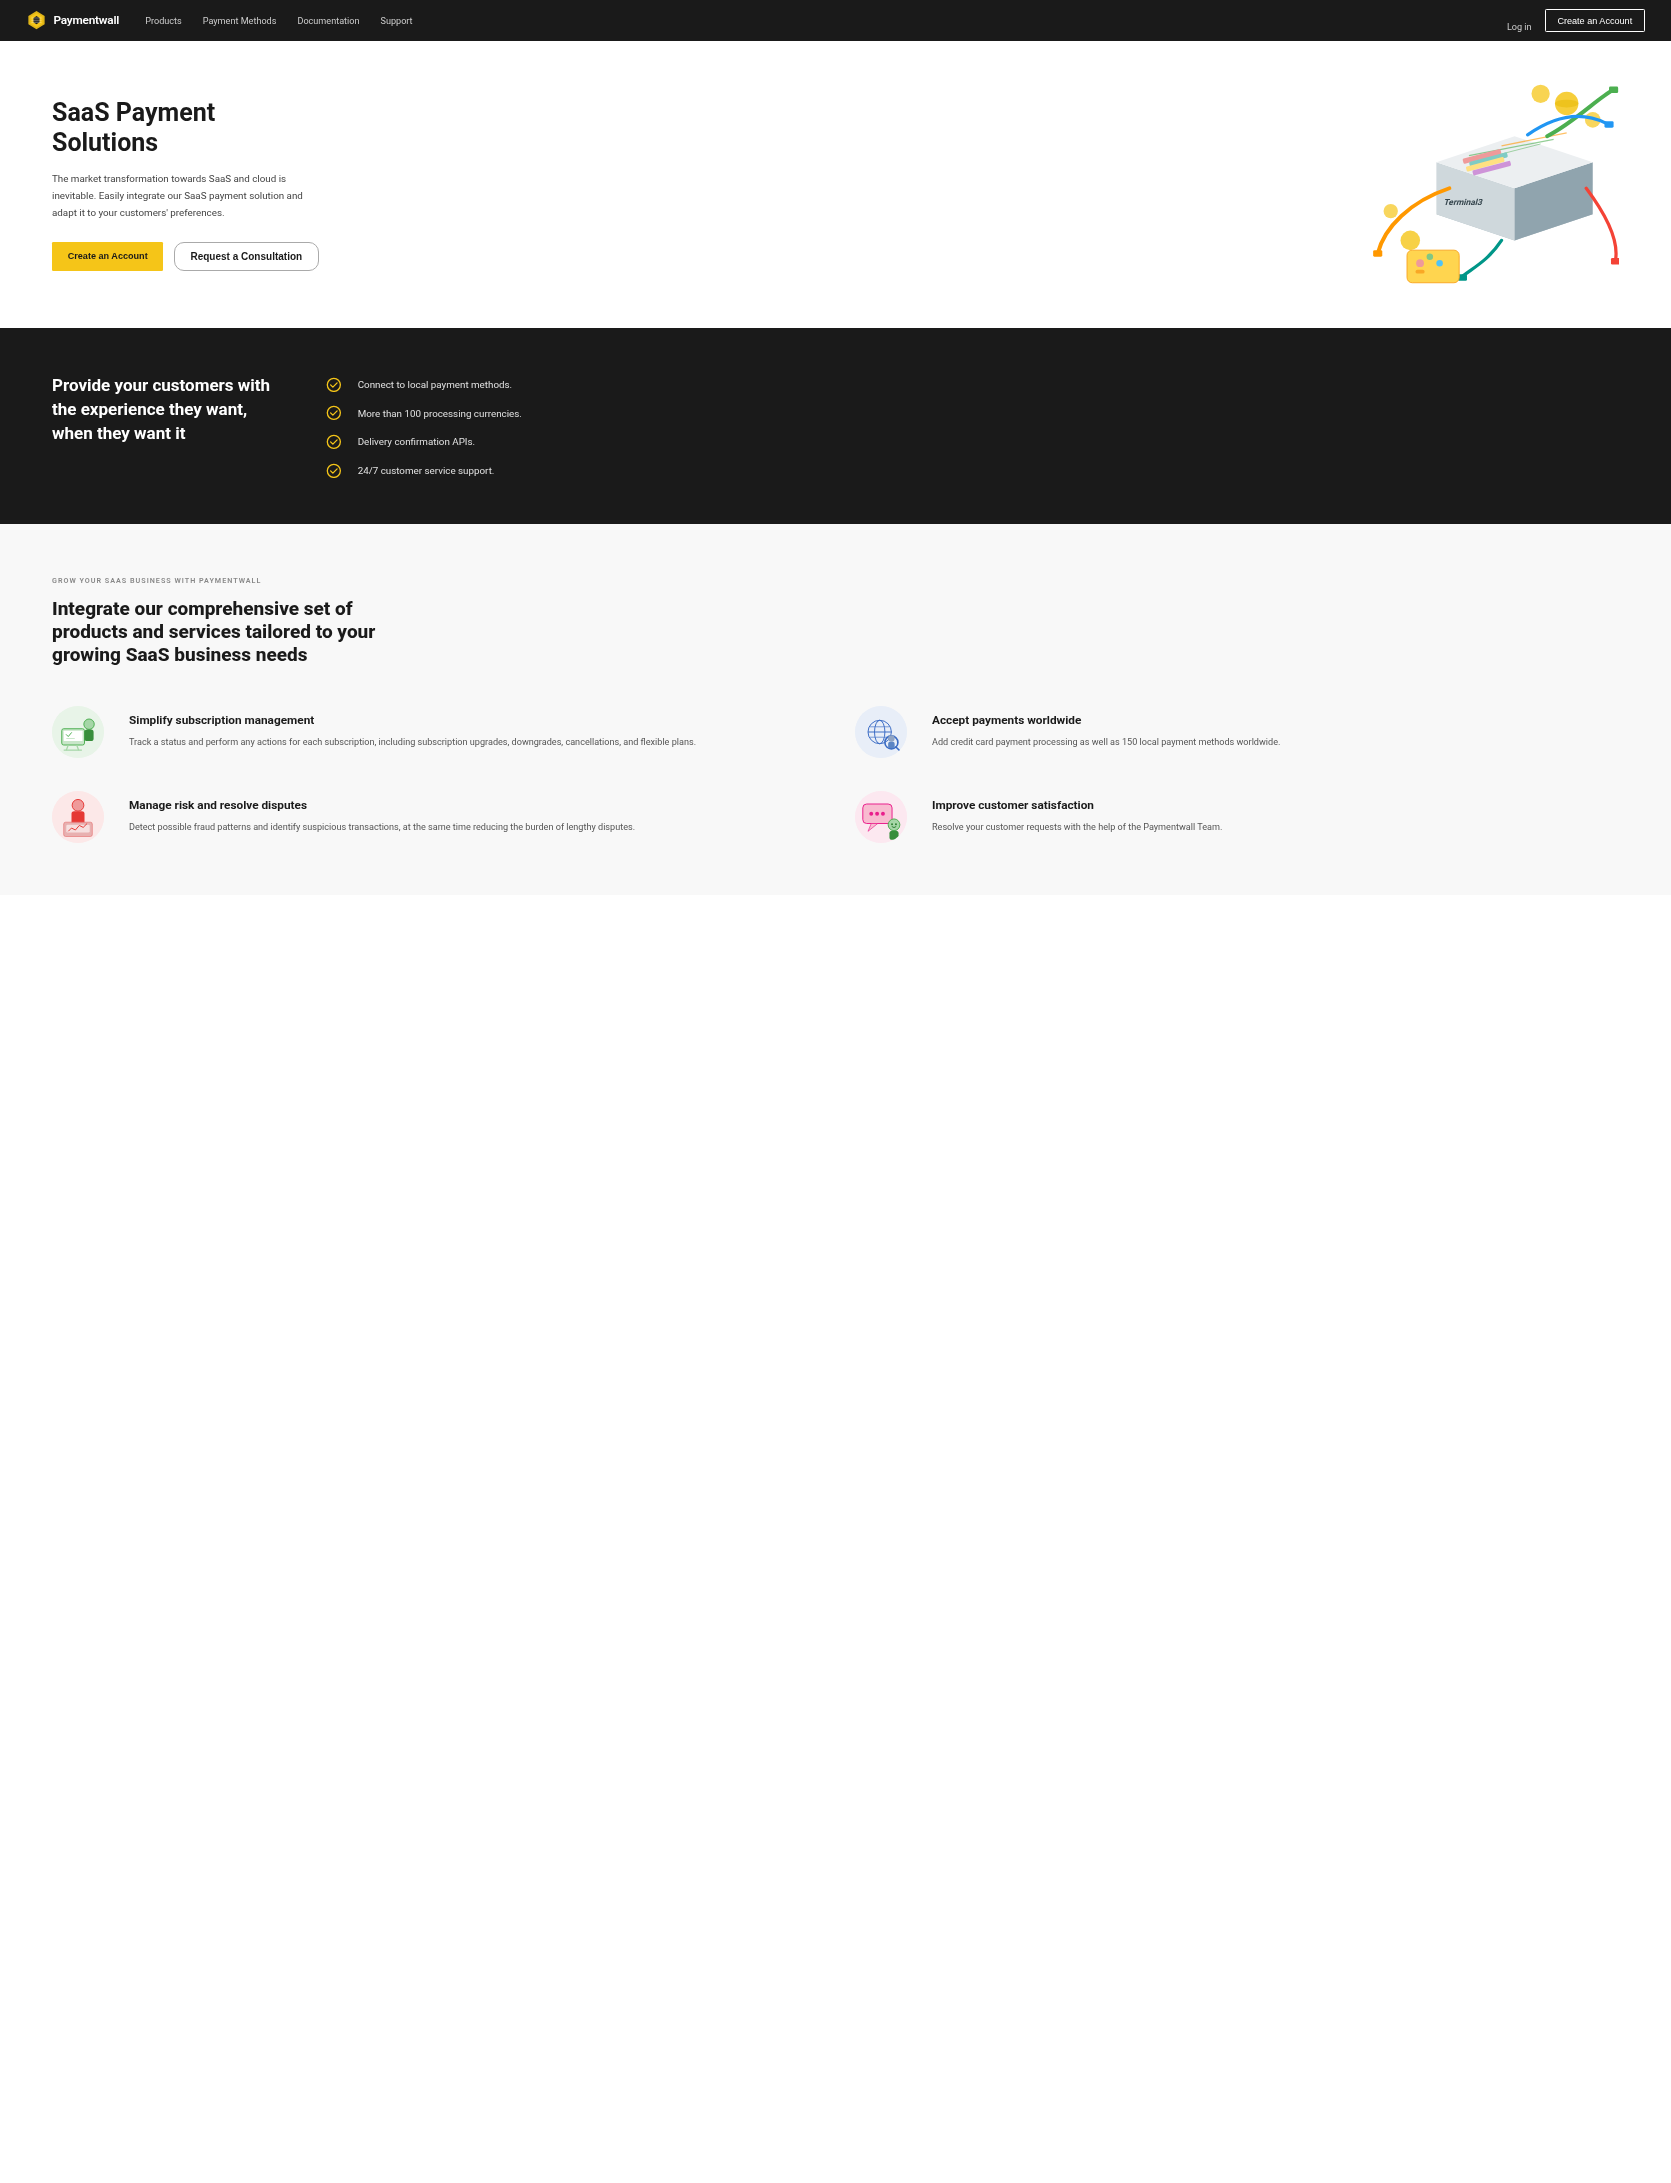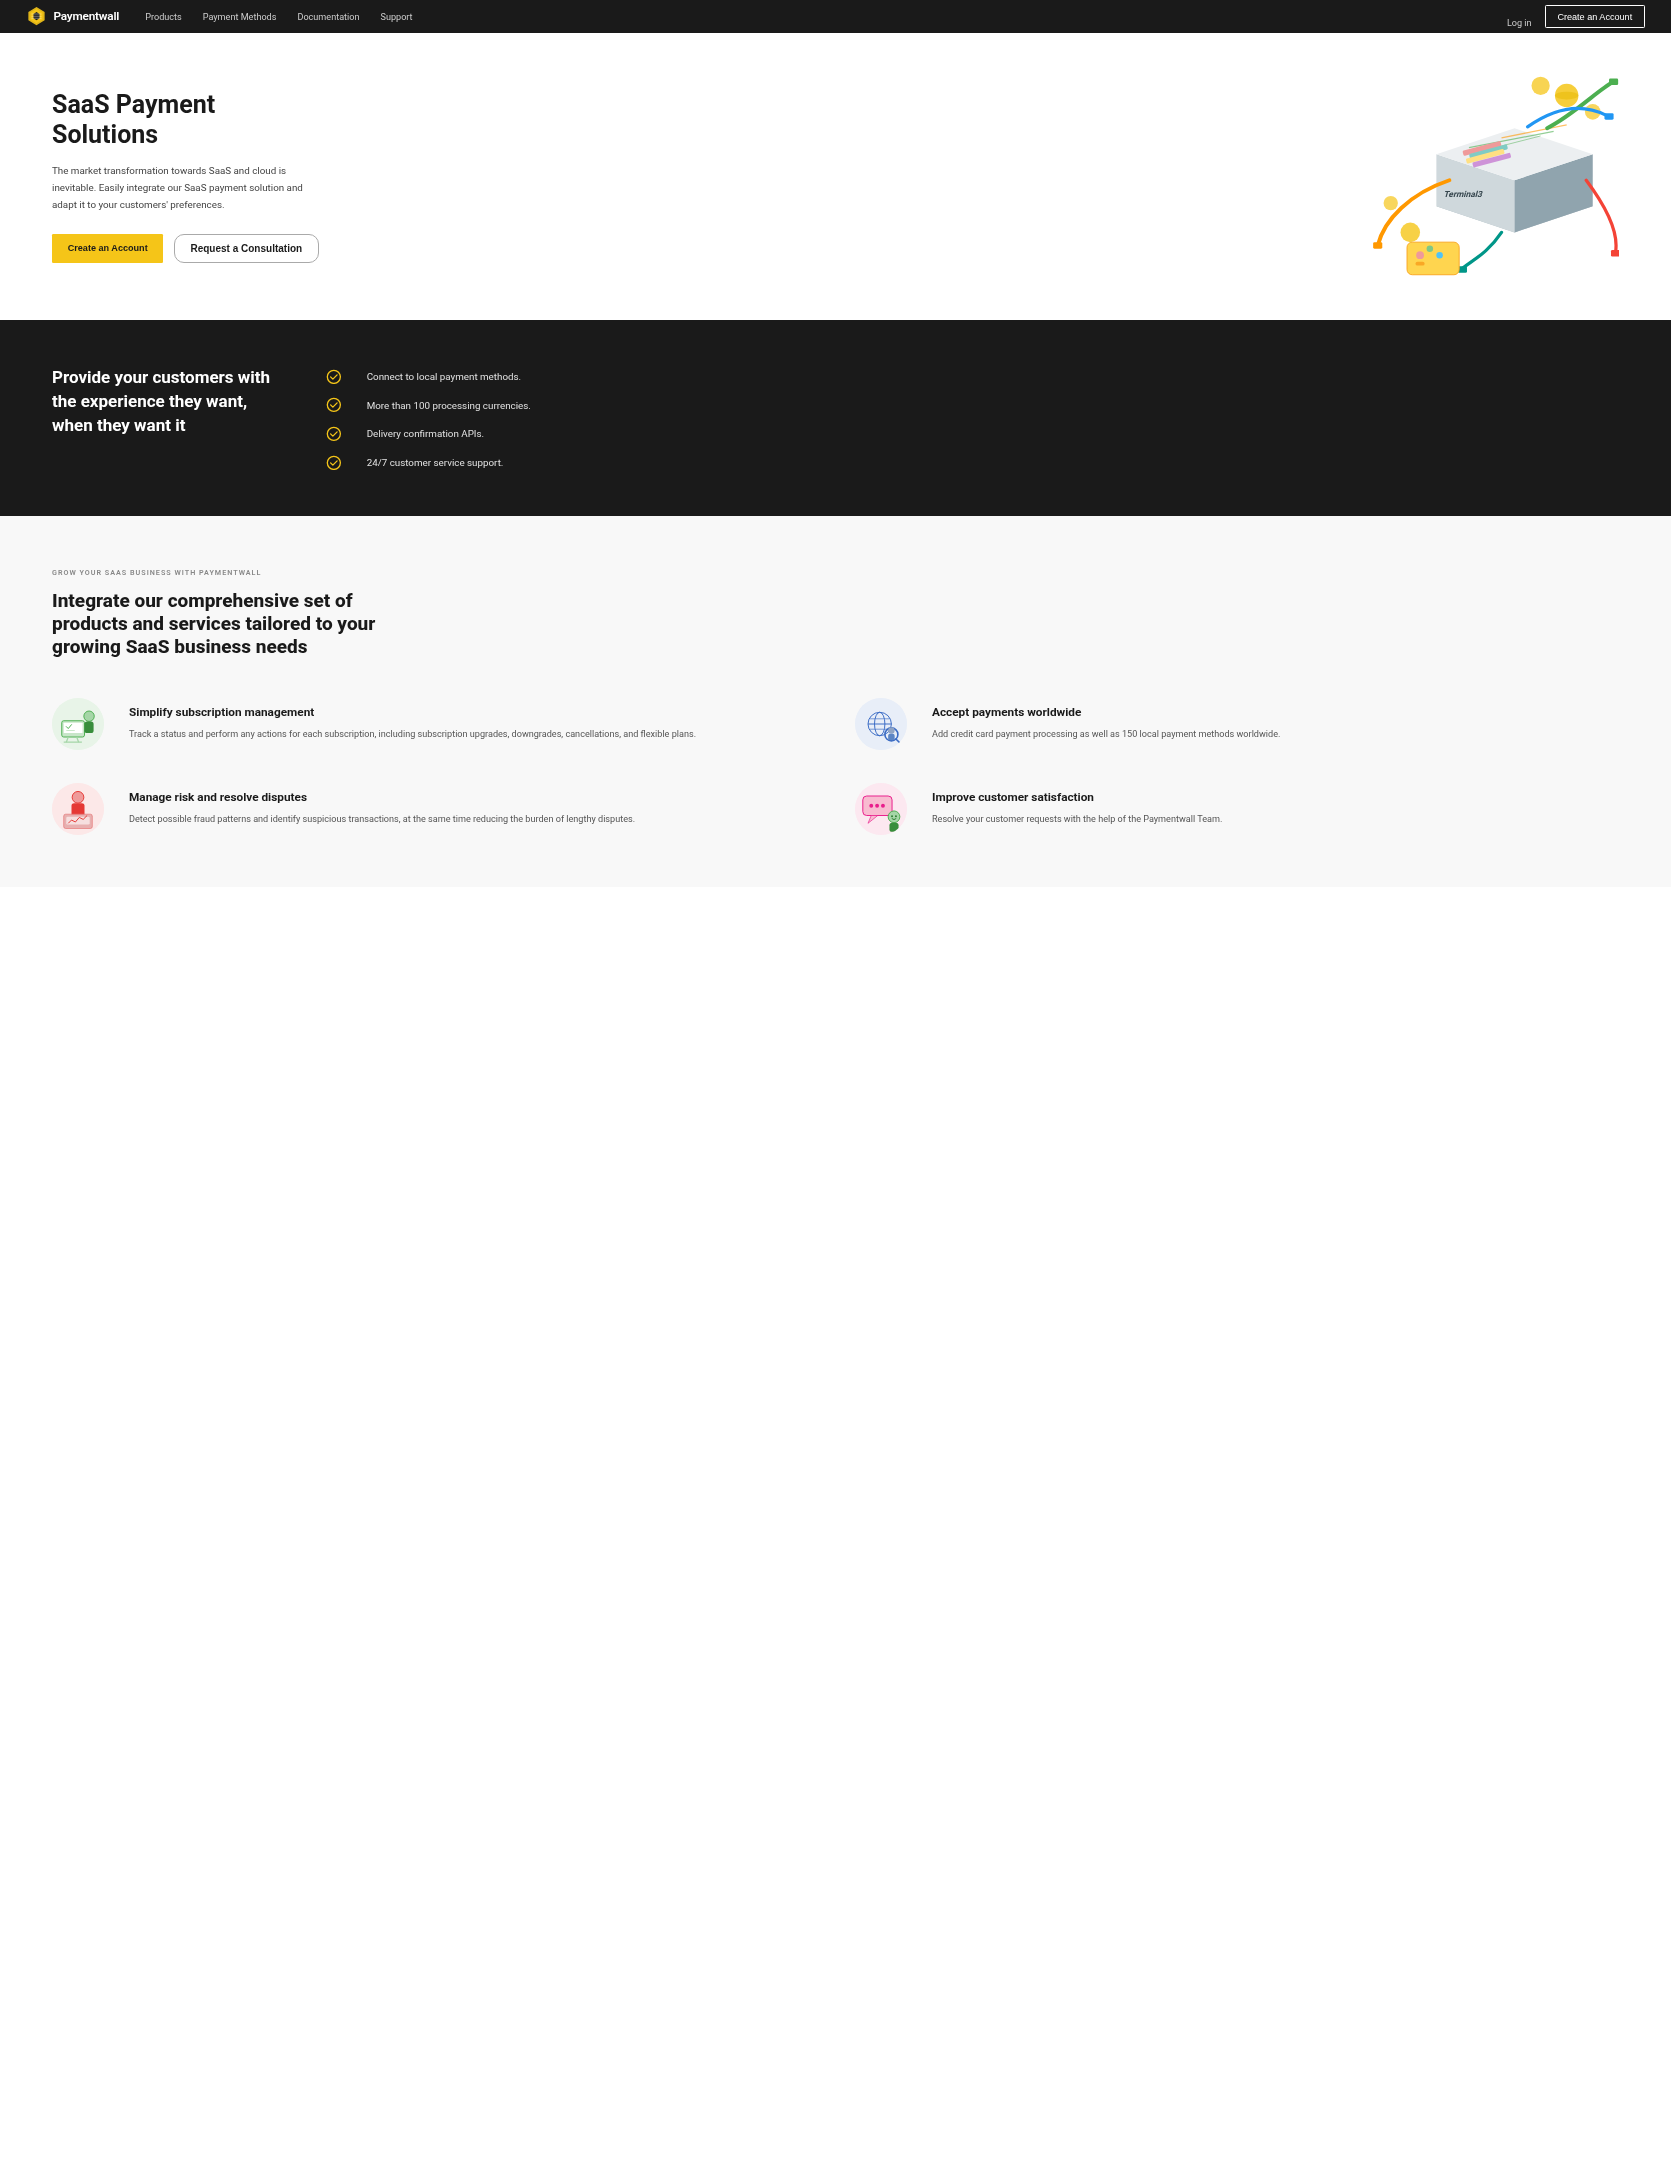--- a/index.html
+++ b/index.html
@@ -4,21 +4,21 @@
   <style>
     * { box-sizing: border-box; margin: 0; padding: 0; }
     body { font-family: -apple-system, BlinkMacSystemFont, 'Segoe UI', Roboto, Helvetica, Arial, sans-serif; background: #fff; }
 
     
     nav {
       background: #1a1a1a;
       display: flex;
       align-items: center;
       padding: 0 26px;
-      height: 33px;
+      height: 41px;
       position: sticky;
       top: 0;
       z-index: 100;
     }
     .nav-logo {
       display: flex;
       align-items: center;
       gap: 6.5px;
       margin-right: 26px;
     }
@@ -141,21 +141,21 @@
     .dark-right {
       flex: 1;
       display: flex;
       flex-direction: column;
       gap: 13px;
       padding-top: 2.6px;
     }
     .feature-item {
       display: flex;
       align-items: center;
-      gap: 25px;
+      gap: 16px;
     }
     .check-icon {
       width: 15.7px;
       height: 15.7px;
       flex-shrink: 0;
     }
     .feature-text {
       color: #e0e0e0;
       font-size: 9.8px;
     }

